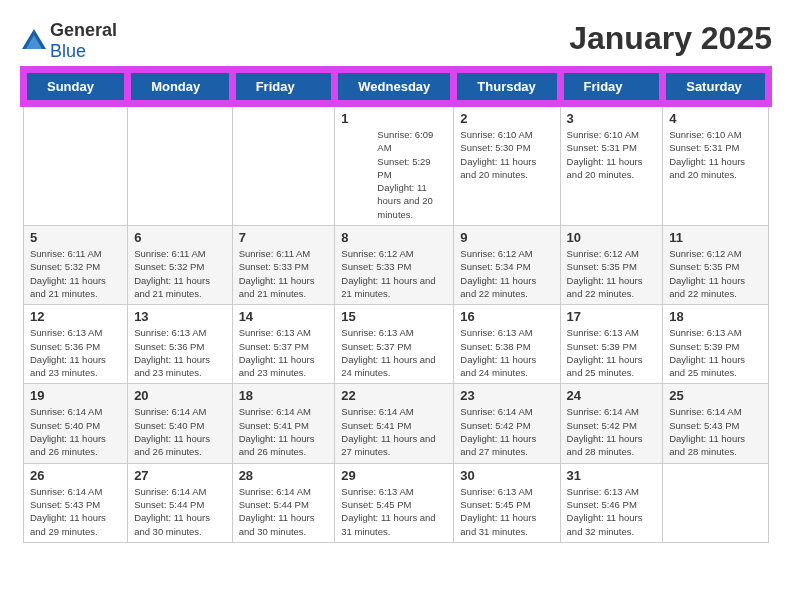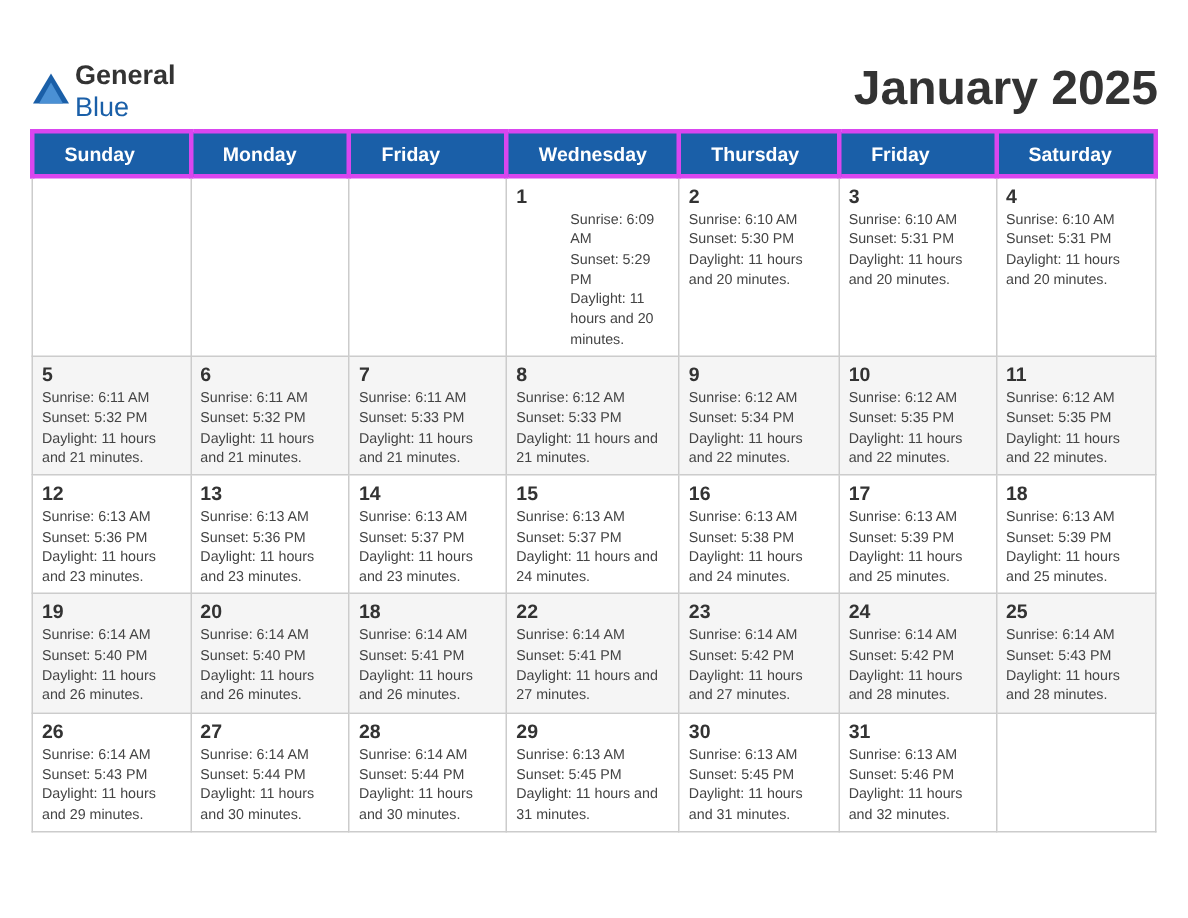--- a/index.html
+++ b/index.html
@@ -8,21 +8,20 @@
       background: #fff;
       width: 792px;
       min-height: 612px;
       padding: 20px;
     }
     .header-area {
       display: flex;
       justify-content: space-between;
       align-items: flex-start;
       margin-bottom: 4px;
-      margin-top: 20px;
     }
     .logo {
       display: flex;
       align-items: center;
     }
     .logo-text-general {
       font-size: 18px;
       font-weight: bold;
       color: #333;
     }
@@ -53,21 +52,21 @@
       width: 100%;
       border-collapse: collapse;
       border: 1px solid #ccc;
     }
     .calendar th {
       background-color: #1a5fa8;
       color: white;
       text-align: left;
       padding: 6px 20px;
       font-size: 13px;
-      border: 3px solid #d946ef;
+      border: 7px solid #d946ef;
     }
     .calendar td {
       vertical-align: top;
       border: 1px solid #ccc;
       padding: 4px 6px;
       width: calc(100% / 7);
       min-height: 80px;
       background: #fff;
     }
     .calendar tr:nth-child(even) td {

